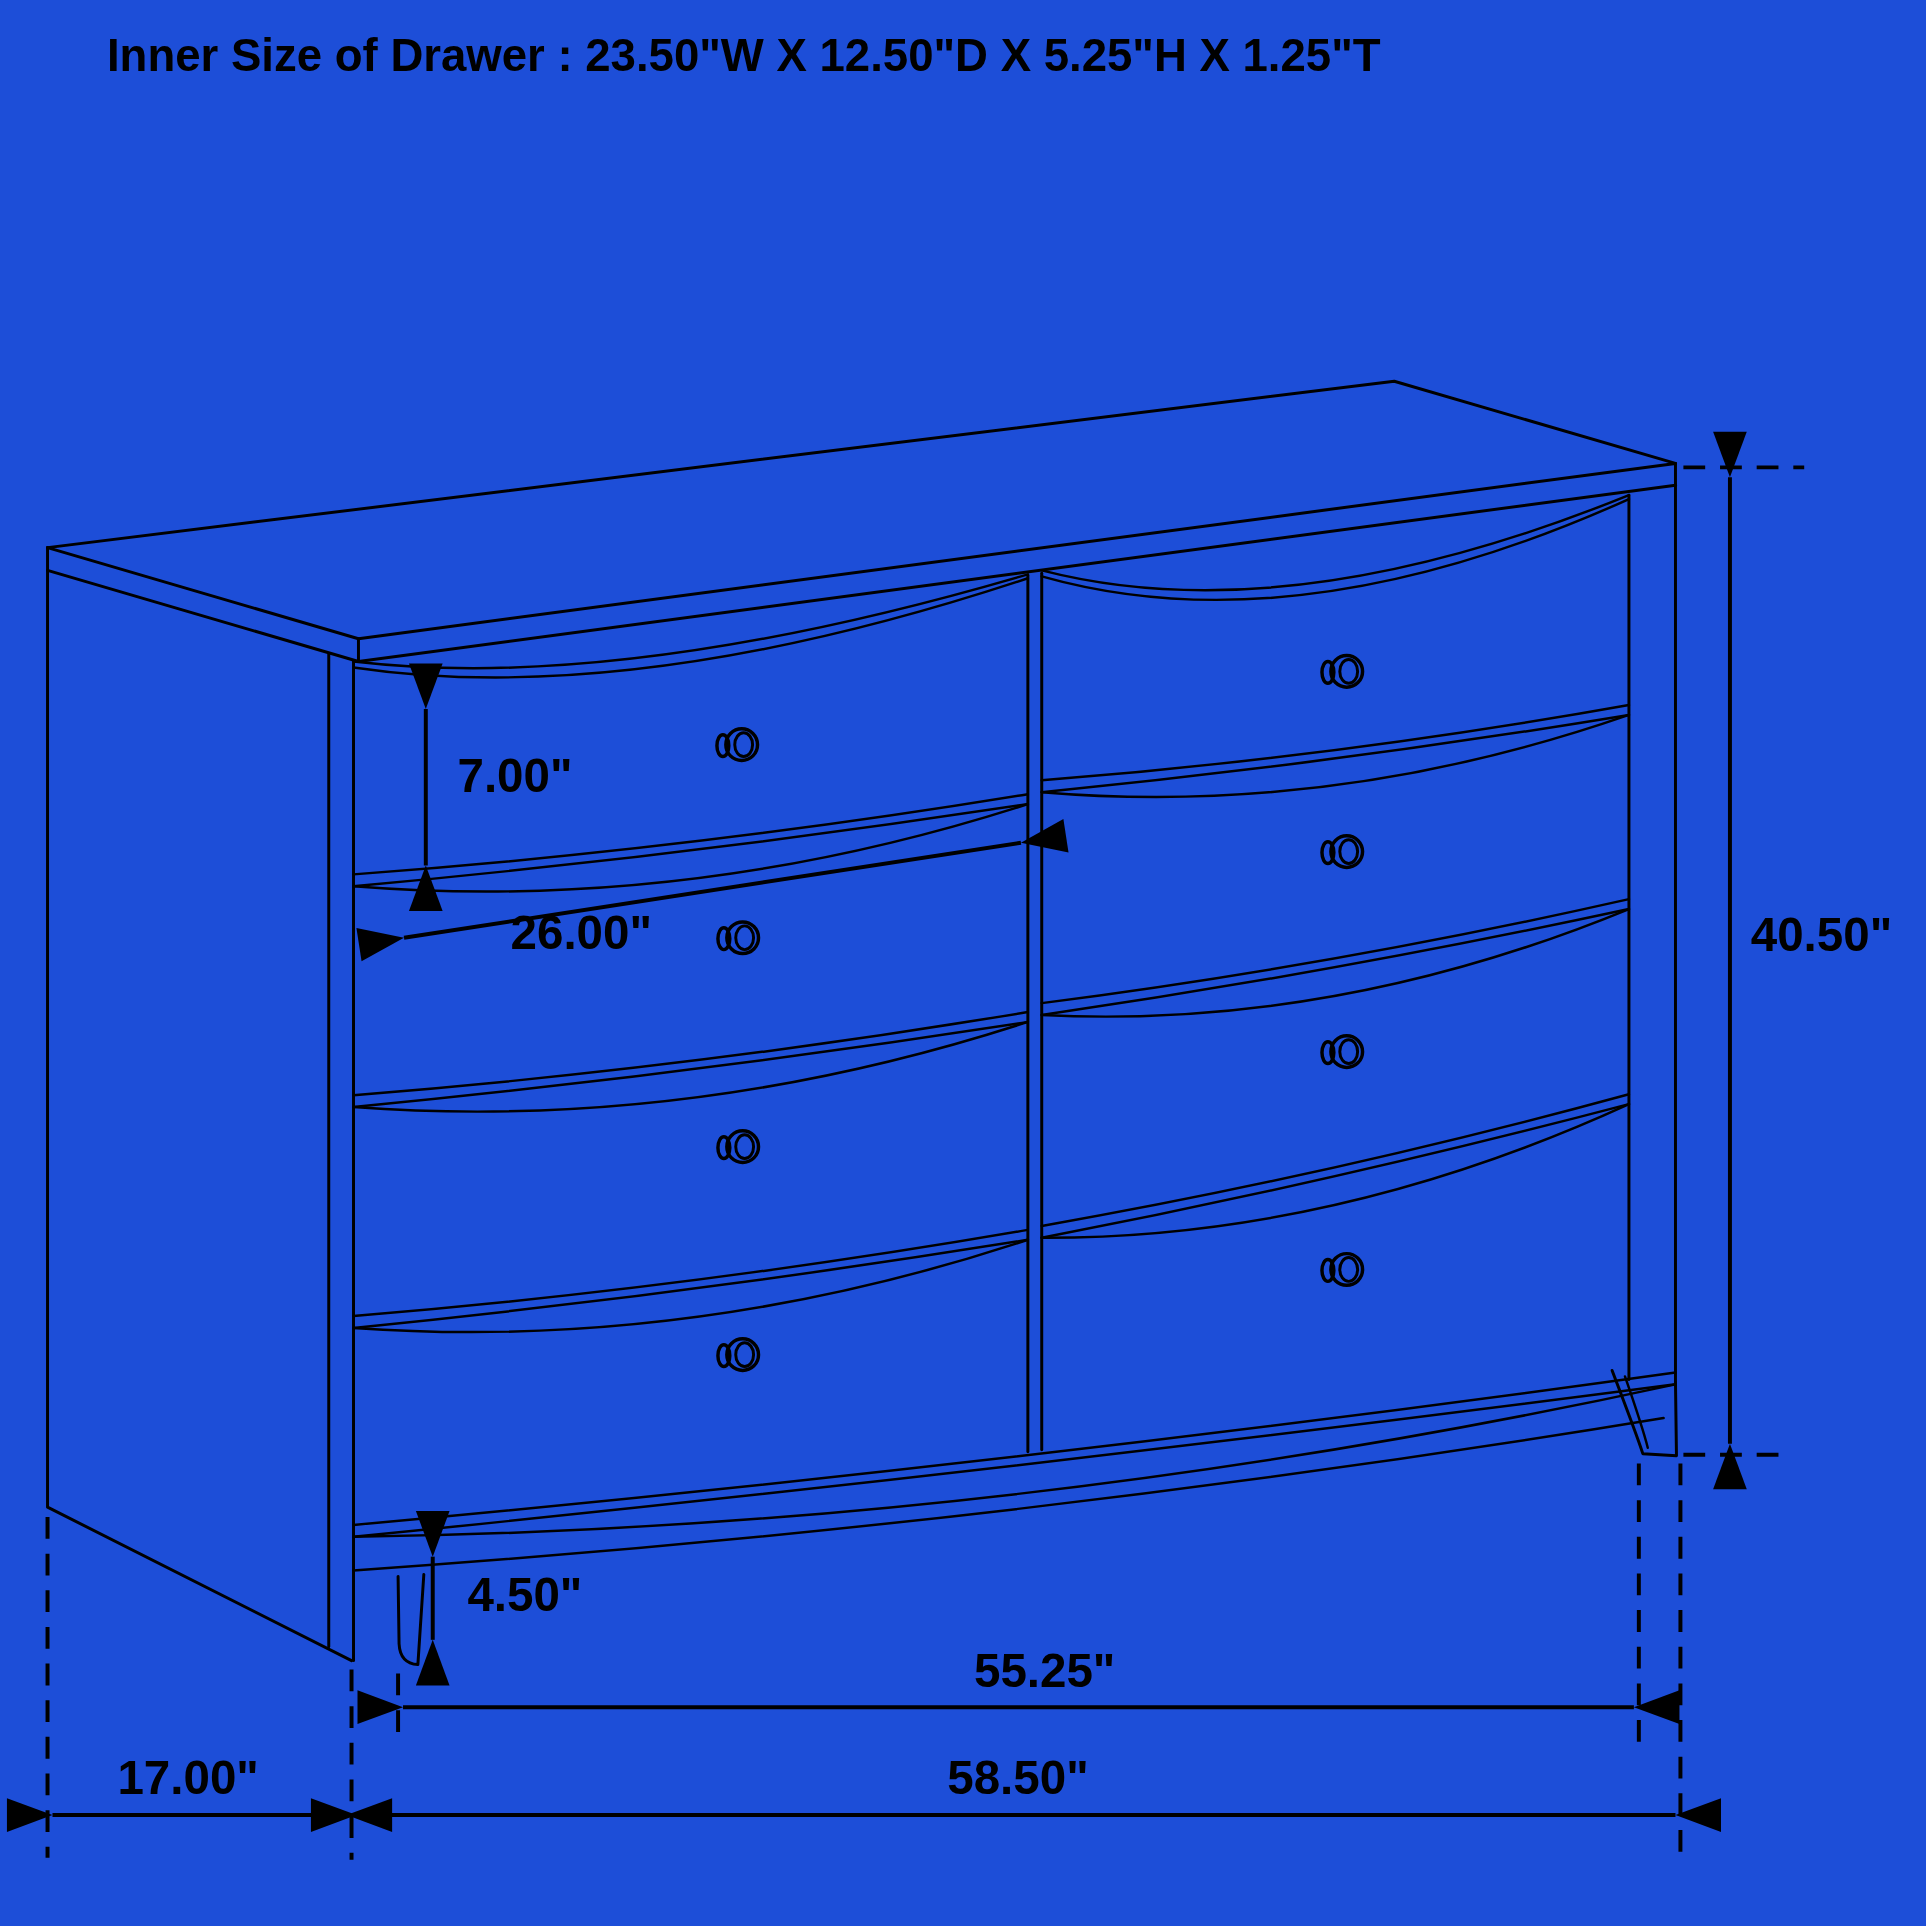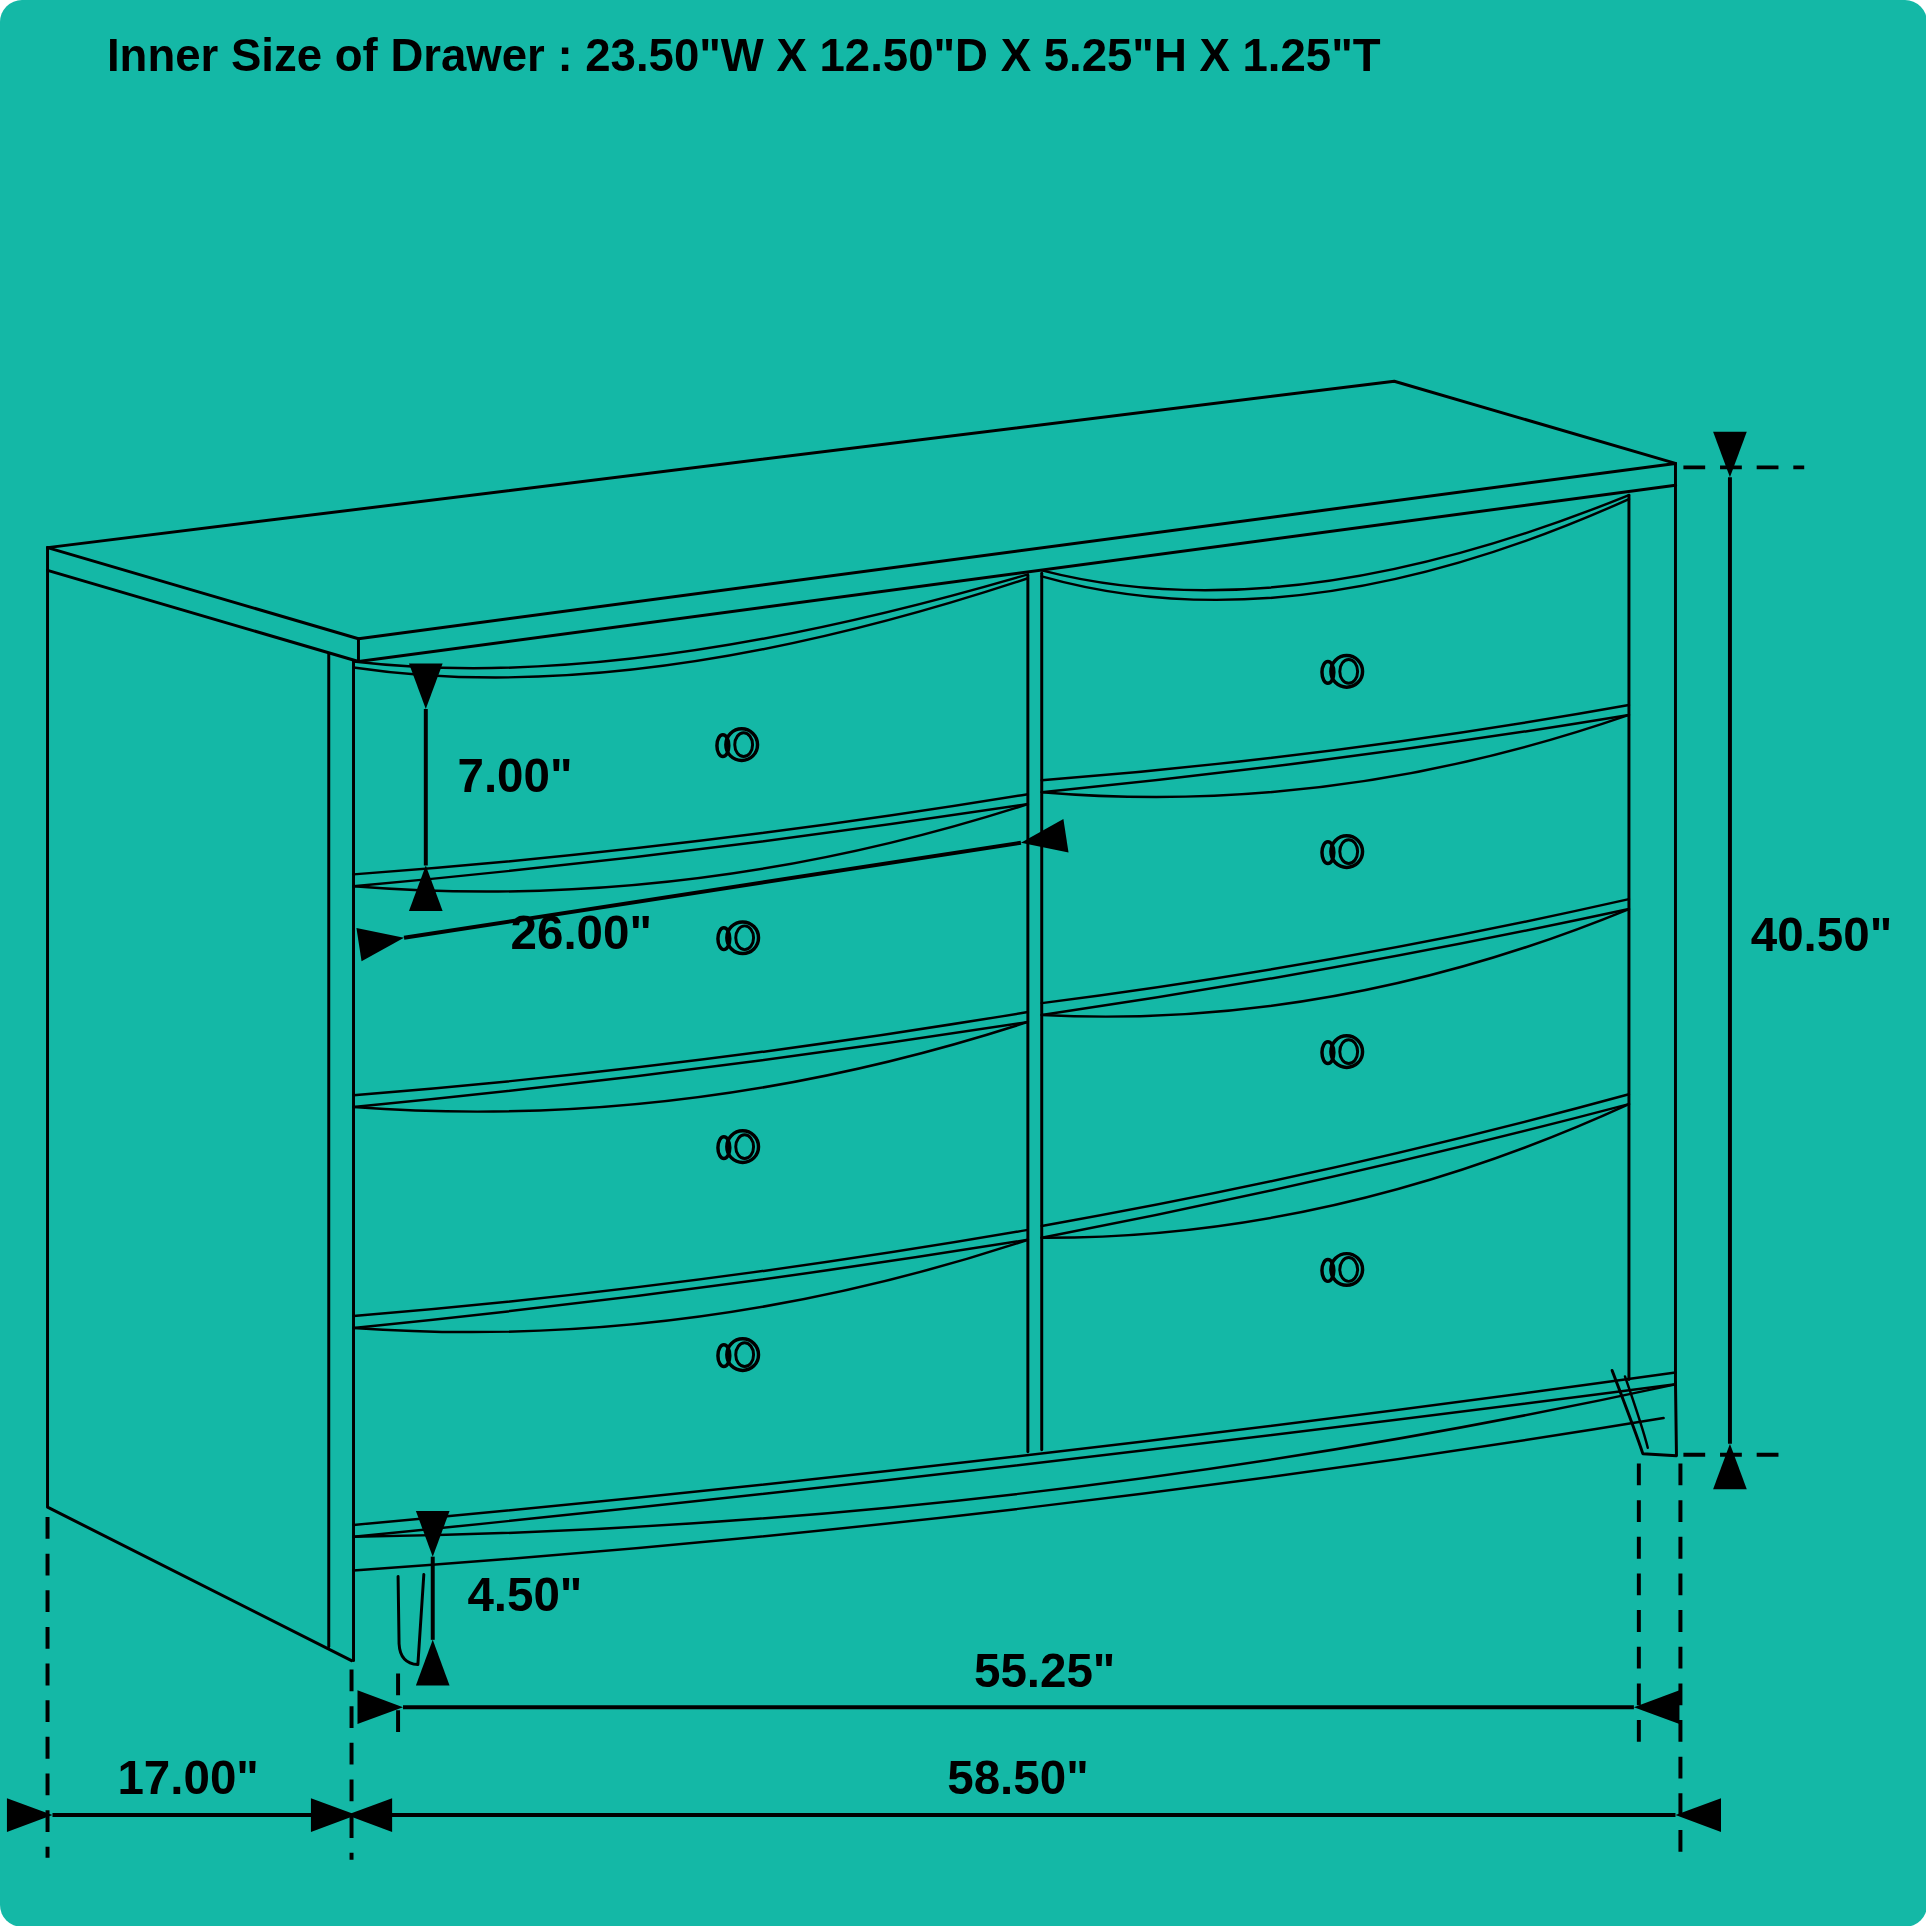--- a/index.html
+++ b/index.html
@@ -1,22 +1,21 @@
 <!DOCTYPE html>
 <html><head>
 <meta charset="utf-8">
 <style>
   html,body{margin:0;padding:0;background:#ffffff;}
   .page{
     position:relative;
     width:1927px;height:1927px;
-    background:#14b8a6;
+    background:#1d4ed8;
     font-family:"Liberation Sans", sans-serif;
     overflow:hidden;
-    border-radius:22px;
   }
   svg{display:block;width:1927px;height:1927px;}
   .ln{fill:none;stroke:#000;stroke-width:3;stroke-linejoin:round;stroke-linecap:round;}
   .ln2{fill:none;stroke:#000;stroke-width:2.5;stroke-linejoin:round;stroke-linecap:round;}
   .dim{fill:none;stroke:#000;stroke-width:4;}
   .dash{fill:none;stroke:#000;stroke-width:4;stroke-dasharray:22 15;}
   .lbl{font-family:"Liberation Sans",sans-serif;font-weight:bold;font-size:48px;fill:#000;}
   .ttl{font-family:"Liberation Sans",sans-serif;font-weight:bold;font-size:46px;fill:#000;}
 </style>
 </head>

